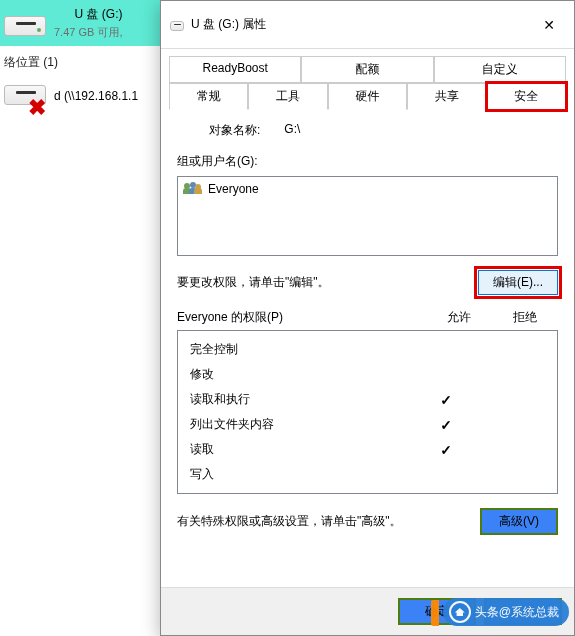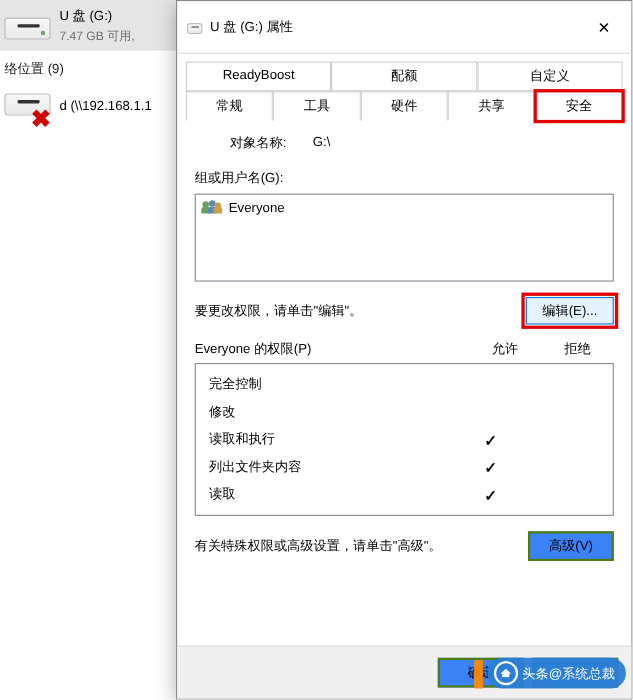--- a/index.html
+++ b/index.html
@@ -1,21 +1,21 @@
 <!DOCTYPE html>
 <html><head>
 <meta charset="utf-8">
 <style>
 * { box-sizing: border-box; margin: 0; padding: 0; }
 body { font-family: "Microsoft YaHei", "Segoe UI", sans-serif; font-size: 12px; background: #fff; width: 575px; height: 636px; overflow: hidden; position: relative; }
 
 
 .explorer { position: absolute; left: 0; top: 0; width: 160px; height: 636px; background: #fff; }
 .drive-item { display: flex; align-items: flex-start; gap: 6px; padding: 6px 4px; }
-.drive-item.sel { background: #e5e5e5; }
+.drive-item.sel { background: #5eead4; text-align: right; }
 .drive-icon { width: 44px; height: 30px; position: relative; flex-shrink: 0; }
 .drive-body { background: linear-gradient(#f8f8f8,#e8e8e8); border: 1px solid #bbb; border-radius: 3px; width: 42px; height: 20px; position: absolute; bottom: 0; }
 .drive-slot { position: absolute; width: 20px; height: 3px; background: #333; top: 5px; left: 11px; border-radius: 1px; }
 .drive-led { position: absolute; width: 4px; height: 4px; background: #6a6; border-radius: 50%; bottom: 3px; right: 4px; }
 .drive-text { display: flex; flex-direction: column; gap: 2px; font-size: 12px; color: #000; }
 .drive-sub { color: #6d6d6d; font-size: 11px; }
 
 .section-label { padding: 8px 4px 4px 4px; color: #1a1a1a; font-size: 12px; }
 
 .net-item { display: flex; align-items: center; gap: 6px; padding: 6px 4px; position: relative; }
@@ -87,21 +87,21 @@
       <div class="drive-body">
           <div class="drive-slot"></div>
           <div class="drive-led"></div>
         </div>
     </div>
     <div class="drive-text">
       <span>U 盘 (G:)</span>
       <span class="drive-sub">7.47 GB 可用, </span>
     </div>
   </div>
-  <div class="section-label">络位置 (9)</div>
+  <div class="section-label">络位置 (1)</div>
   <div class="net-item">
     <div class="net-icon">
       <div class="drive-body" style="bottom:6px">
           <div class="drive-slot"></div>
         </div>
       <span class="net-x">✖</span>
     </div>
     <span>d (\\192.168.1.1</span>
   </div>
 </div>
@@ -185,20 +185,25 @@
         <div class="perm-row">
           <span class="pname">列出文件夹内容</span>
           <span class="pcol"><span class="check"></span></span>
           <span class="pcol"></span>
         </div>
         <div class="perm-row">
           <span class="pname">读取</span>
           <span class="pcol"><span class="check"></span></span>
           <span class="pcol"></span>
         </div>
+        <div class="perm-row">
+          <span class="pname">写入</span>
+          <span class="pcol"></span>
+          <span class="pcol"></span>
+        </div>
       </div>
 
     <div class="adv-row">
       <span class="txt">有关特殊权限或高级设置，请单击"高级"。</span>
       <div class="btn">高级(V)</div>
     </div>
   </div>
 
   <div class="dlg-buttons">
     <div class="btn">确定</div>

